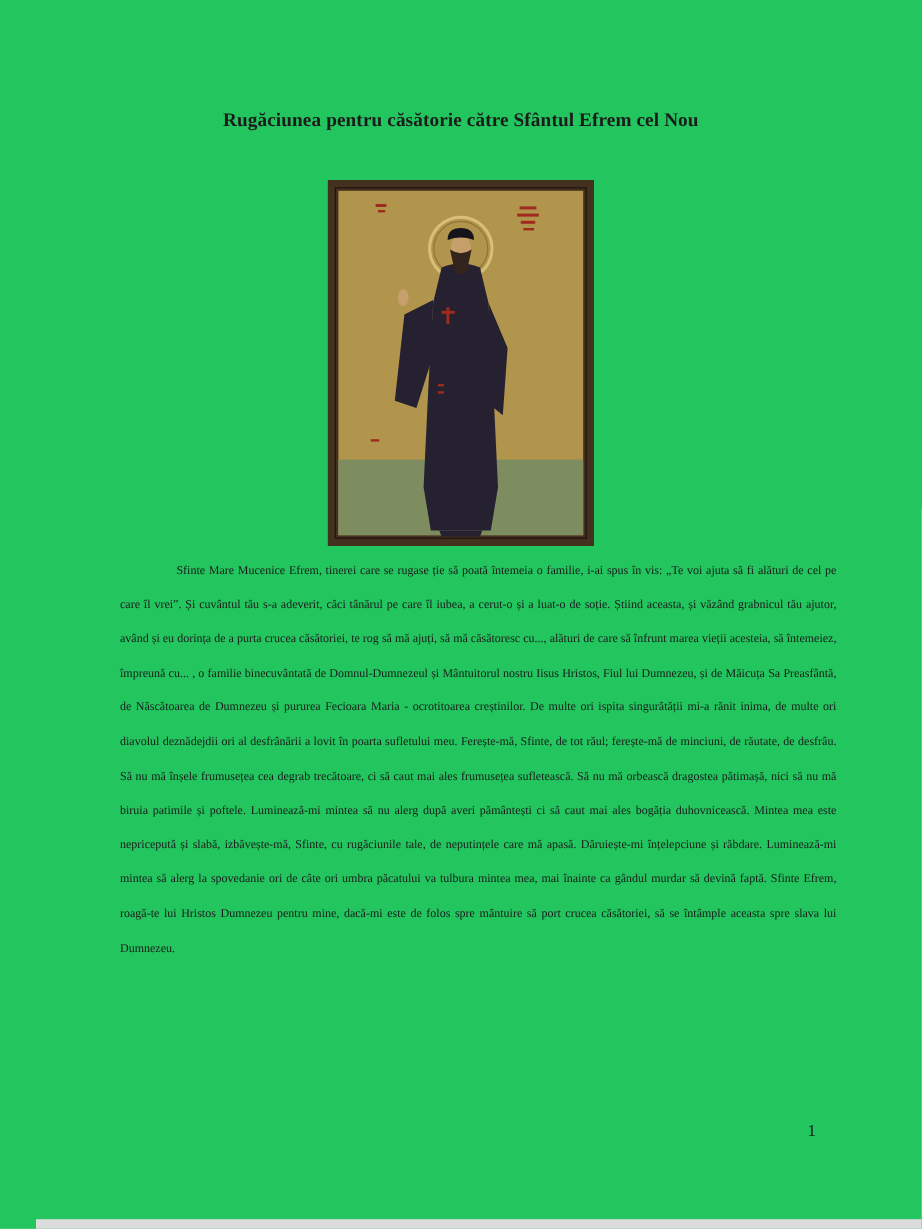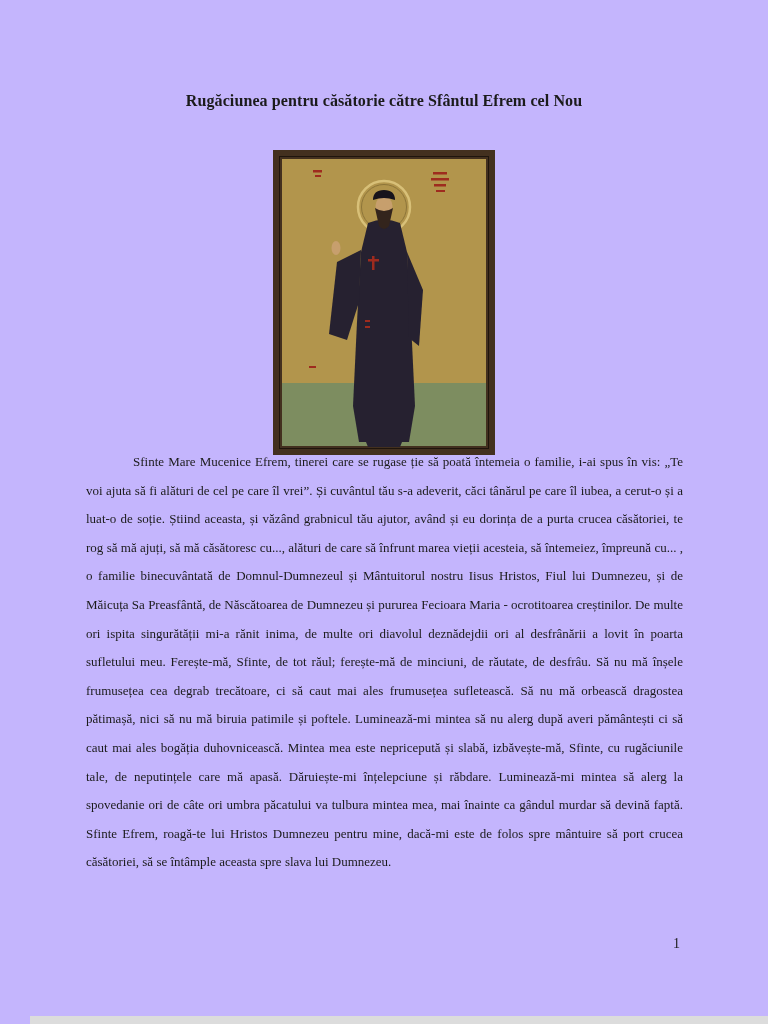--- a/index.html
+++ b/index.html
@@ -8,21 +8,21 @@
     height: 1024px;
     background: #ffffff;
     font-family: "Liberation Serif", serif;
     color: #1b1b1b;
     position: relative;
     overflow: hidden;
   }
   .page {
     position: absolute;
     inset: 0;
-    background: #c4b5fd;
+    background: #22c55e;
   }
   .doc-title {
     position: absolute;
     top: 92px;
     left: 0;
     right: 0;
     margin: 0;
     text-align: center;
     font-size: 16px;
     font-weight: bold;
@@ -34,22 +34,22 @@
     left: 273px;
     width: 222px;
     height: 305px;
   }
   .icon-wrap svg { display: block; }
   .body-text {
     position: absolute;
     top: 448px;
     left: 86px;
     width: 597px;
-    margin: 0;
-    font-size: 13px;
+    margin: 14px;
+    font-size: 10px;
     line-height: 28.6px;
     text-align: justify;
     text-indent: 47px;
   }
   .page-number {
     position: absolute;
     top: 936px;
     right: 88px;
     font-size: 14px;
   }

